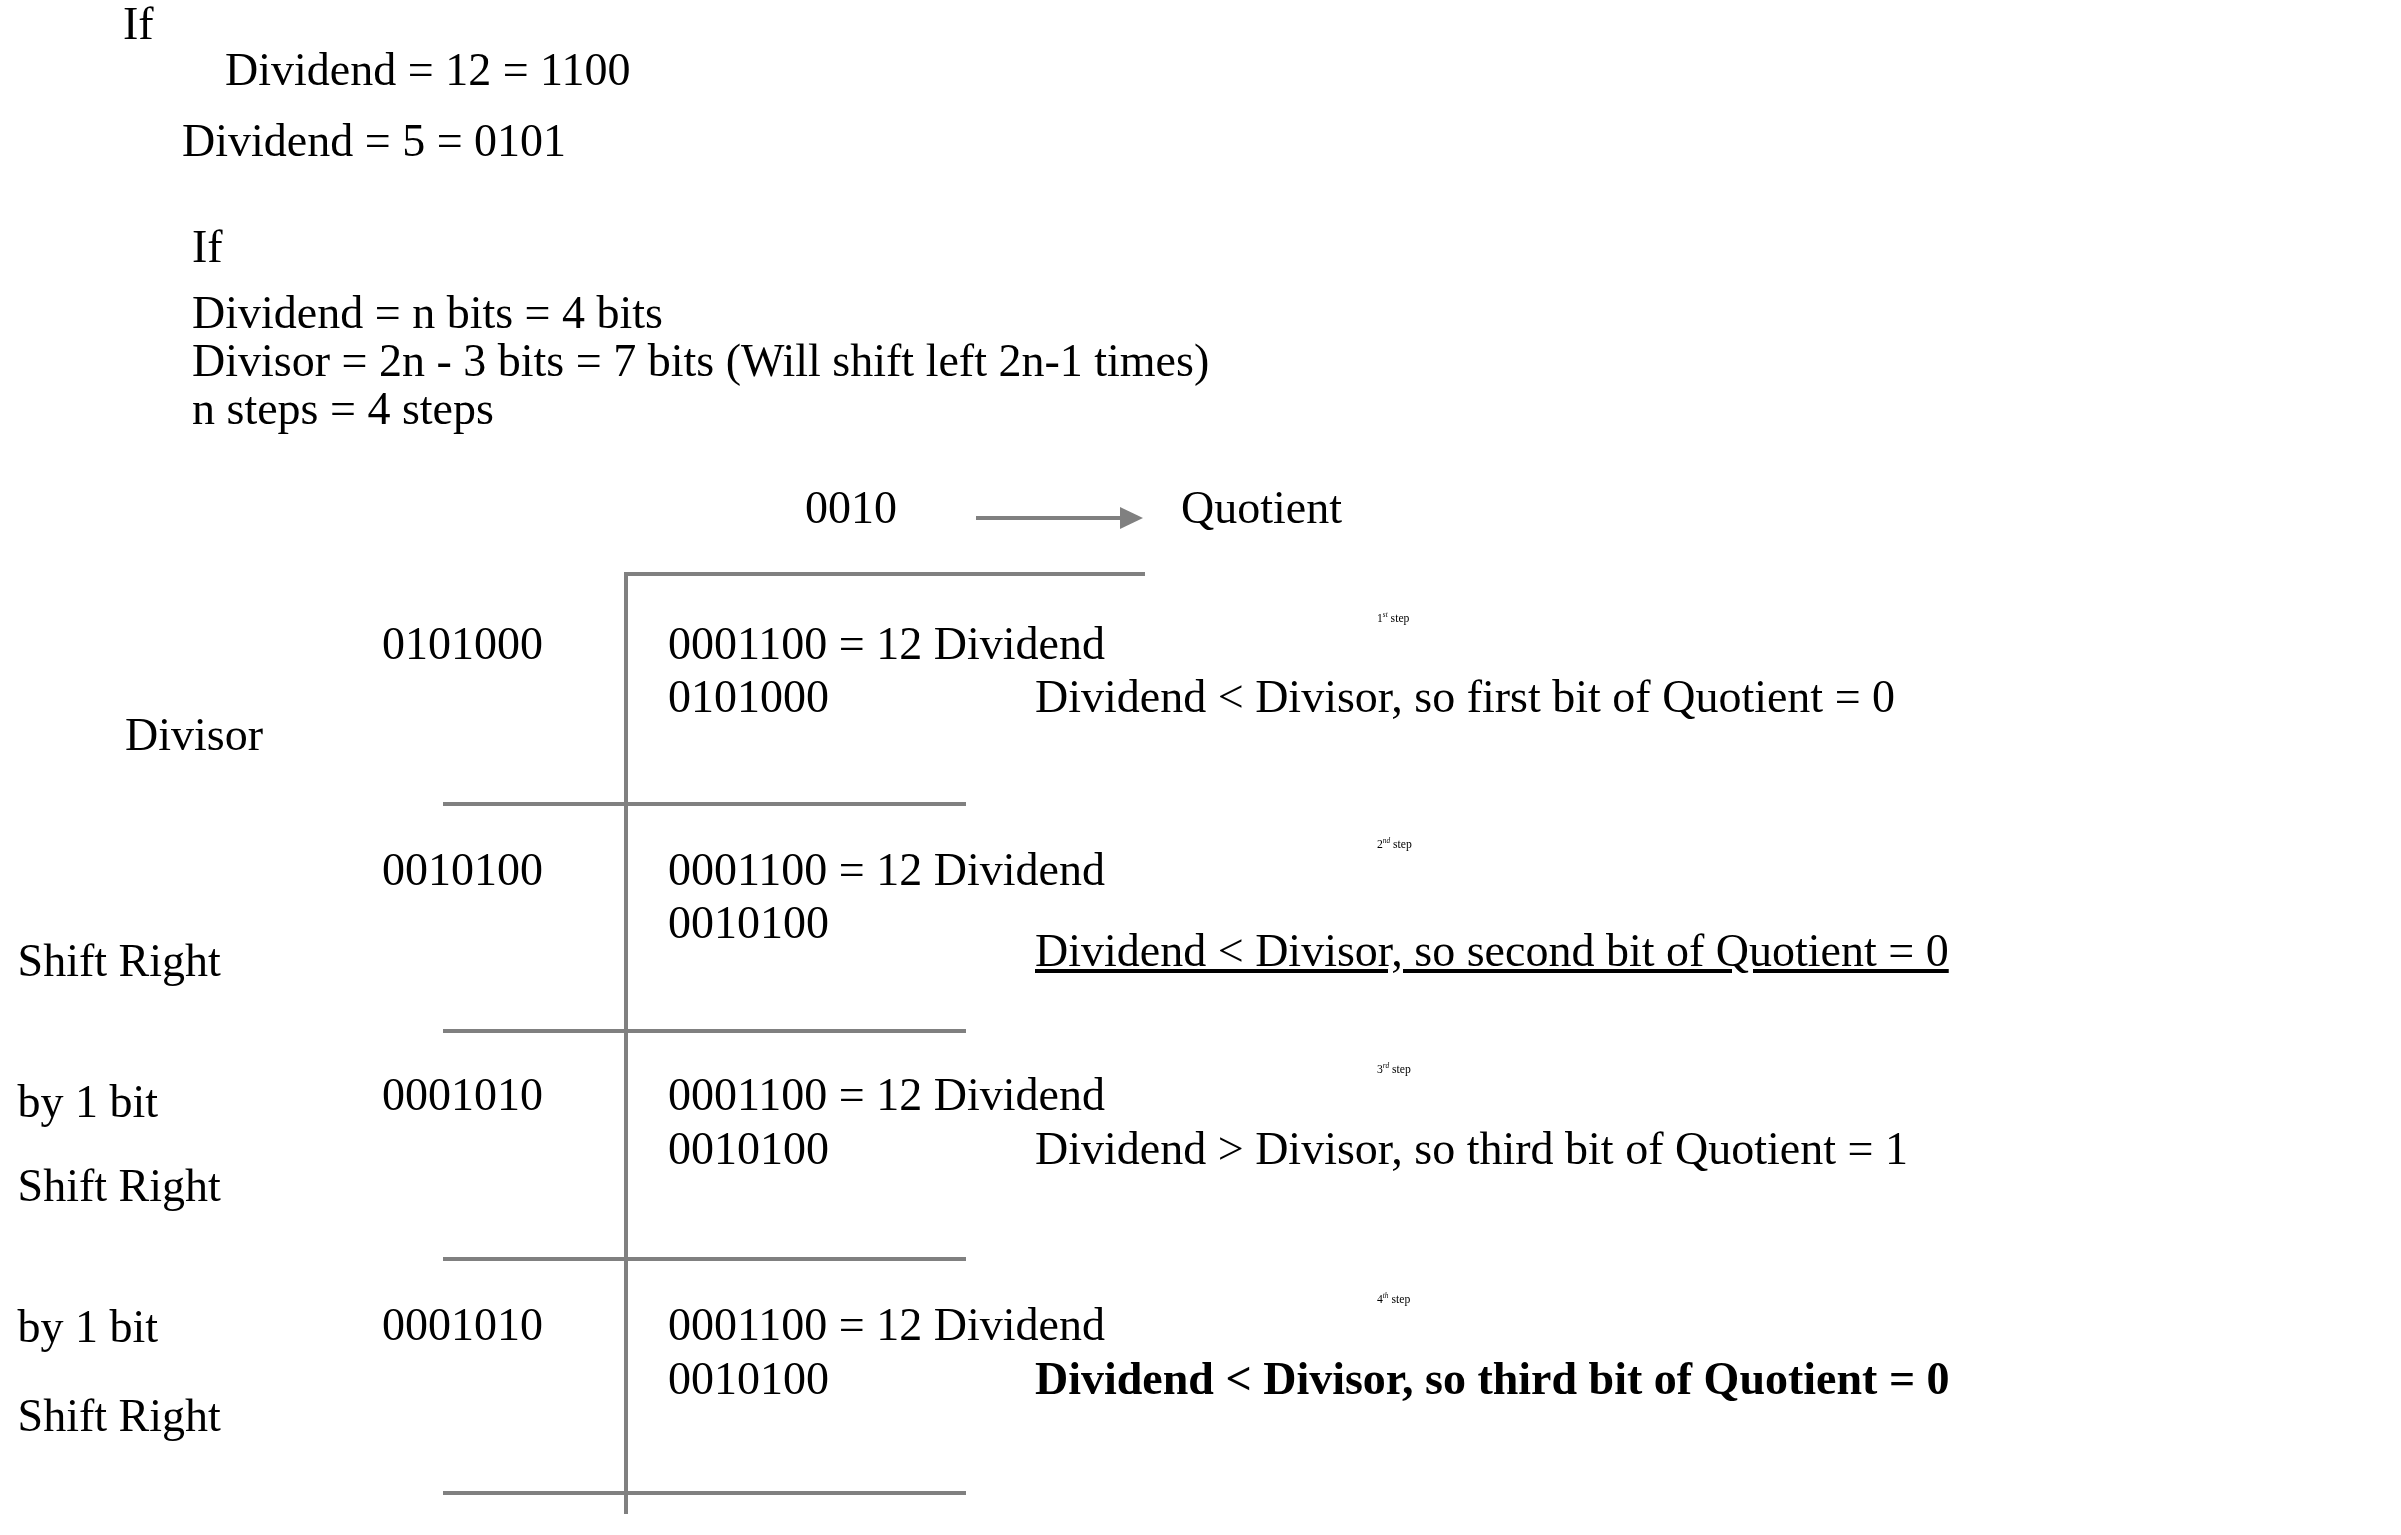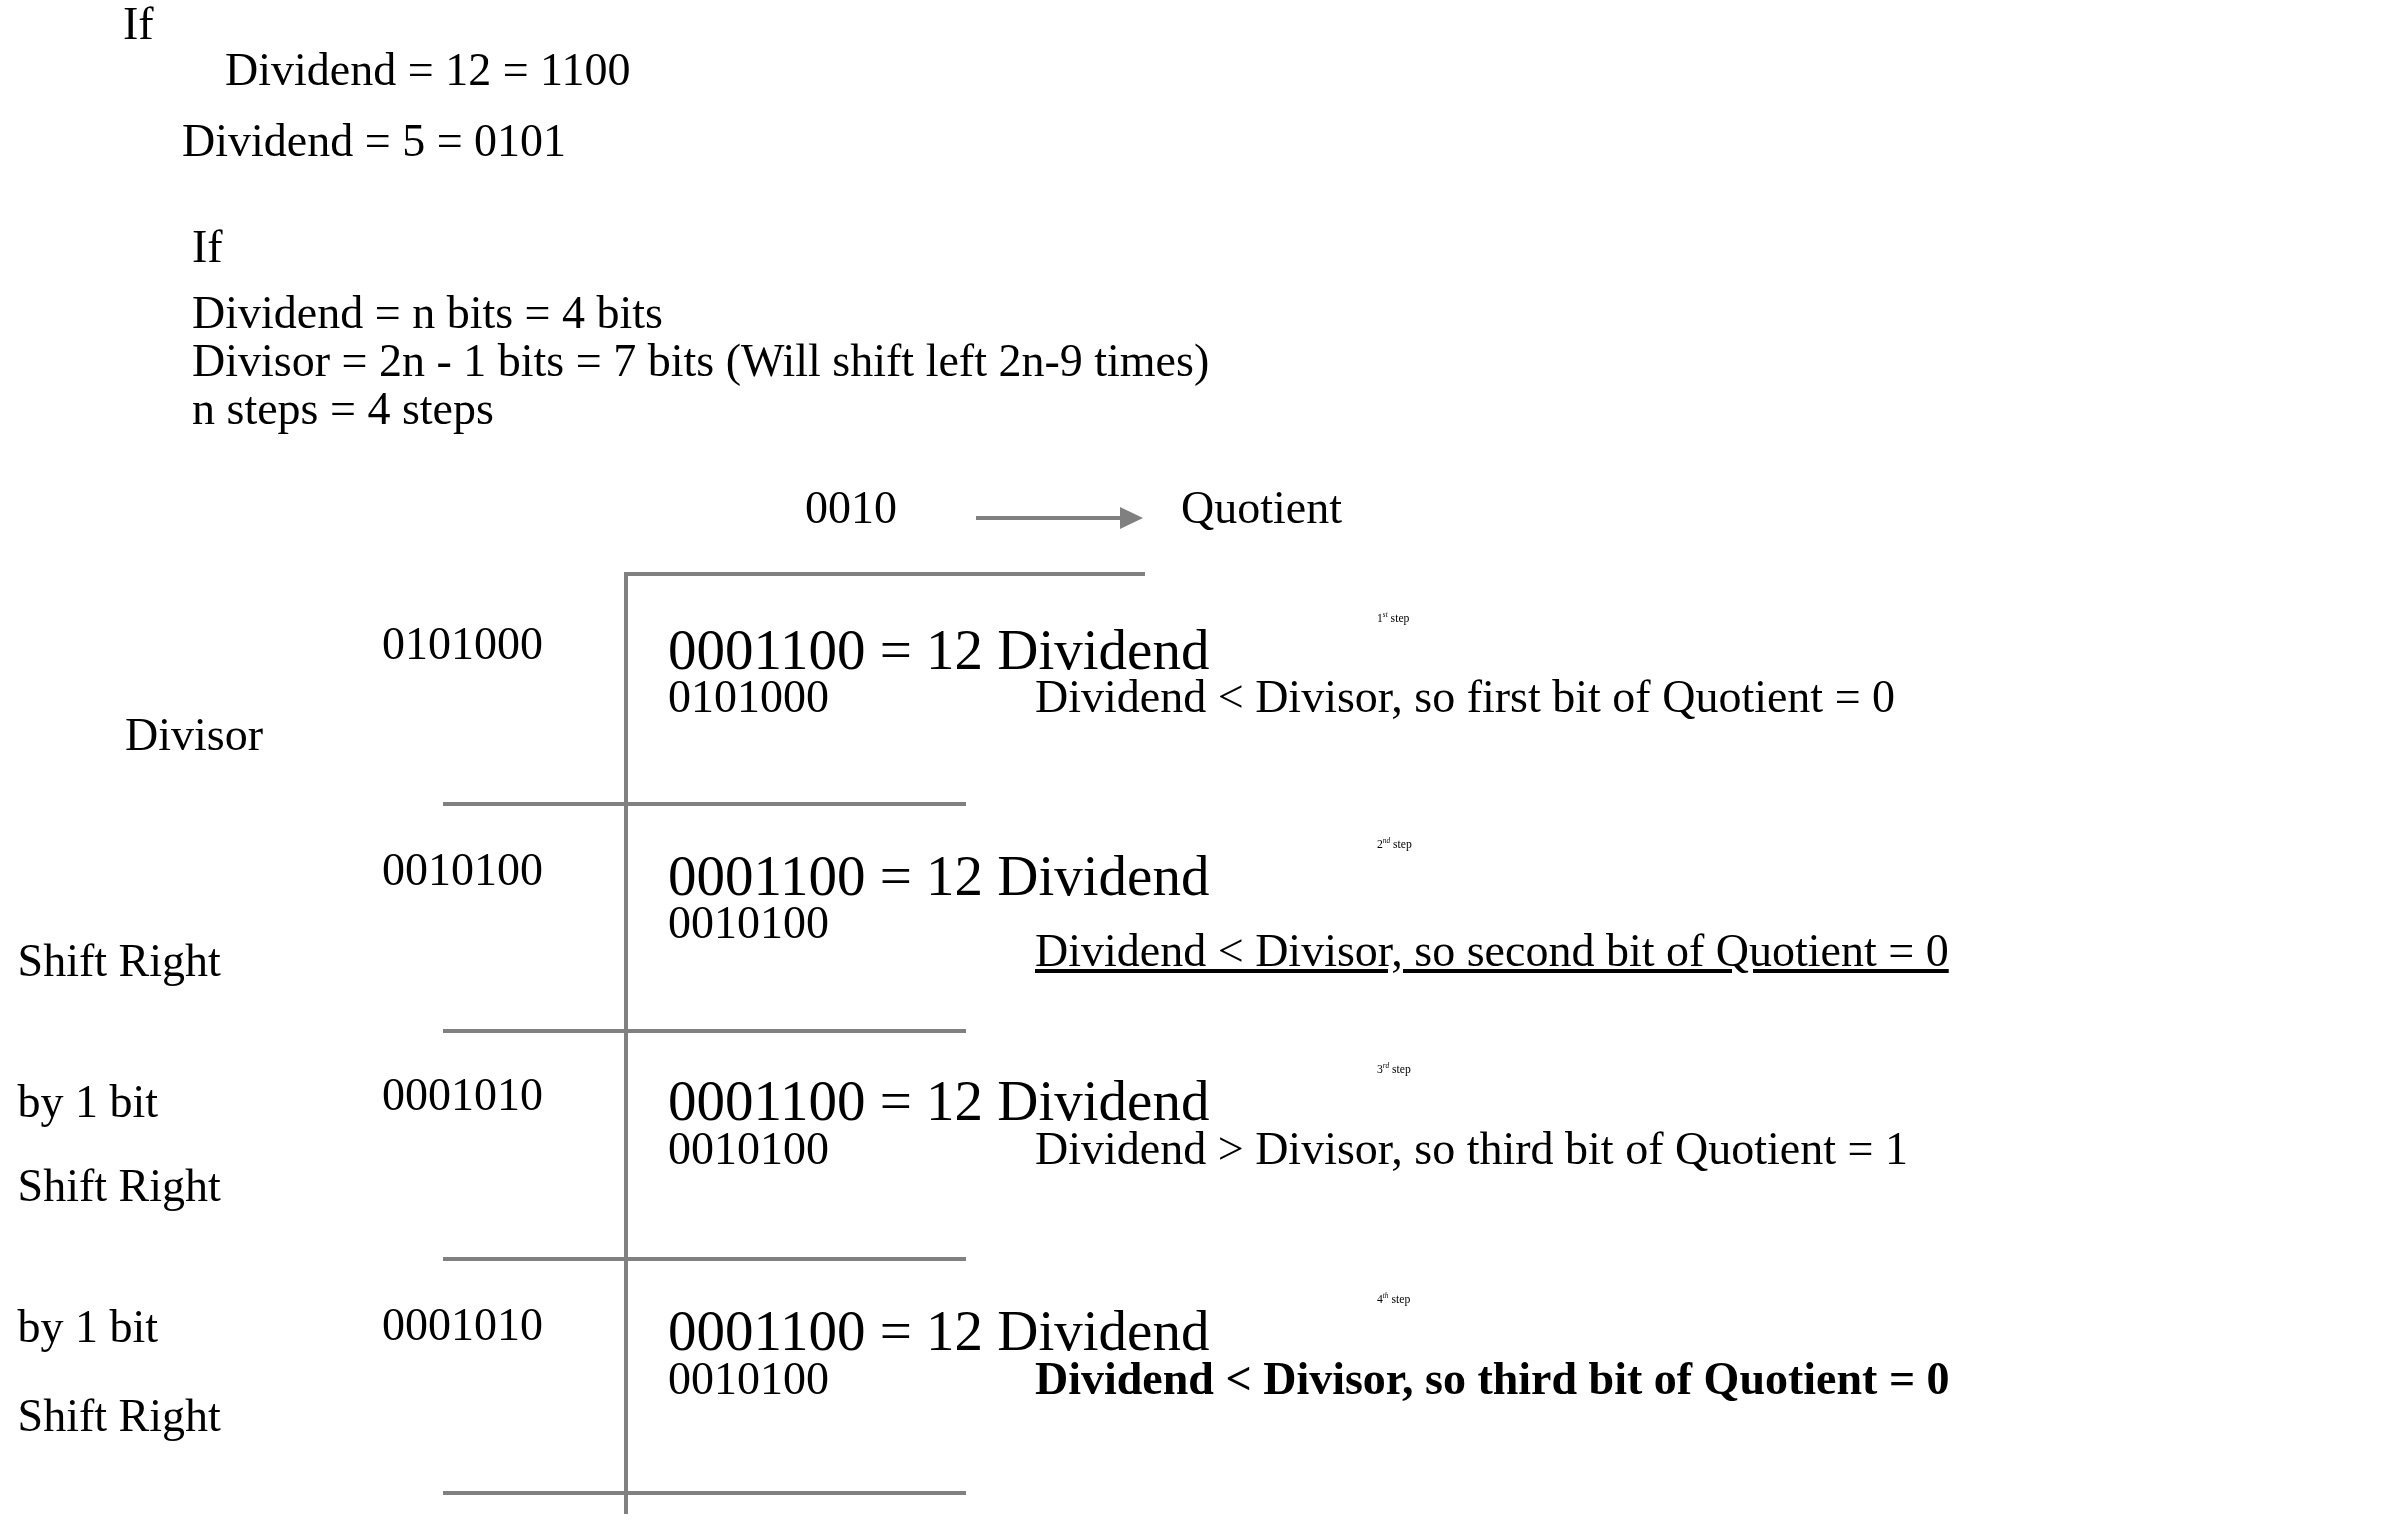--- a/index.html
+++ b/index.html
@@ -36,21 +36,21 @@
   #vertical-rule{left:624px;top:572px;width:4.4px;height:942px;}
   #top-rule{left:624px;top:572px;width:521px;height:4.4px;}
   #sep-rule-1{left:443px;top:802px;width:523px;height:4.4px;}
   #sep-rule-2{left:443px;top:1029px;width:523px;height:4.4px;}
   #sep-rule-3{left:443px;top:1257px;width:523px;height:4.4px;}
   #sep-rule-4{left:443px;top:1491px;width:523px;height:4.4px;}
 
   
   .step-label{font-size:46px;line-height:47px;}
   .step-binary{font-size:46px;}
-  .main-top{font-size:57px;}
+  .main-top{font-size:46px;}
   .main-bottom{font-size:46px;}
   .ord sup{font-size:0.62em;font-style:italic;vertical-align:super;margin-top:40px;}
 
   
   #row1-label{left:125px;top:617px;}
   #row1-binary{left:382px;top:617px;}
   #row1-main-top{left:668px;top:617px;}
   #row1-ordinal{left:1377px;top:611px;}
   #row1-main-bottom{left:668px;top:670px;}
   #row1-note{left:1035px;top:670px;}
@@ -81,21 +81,21 @@
 </style>
 </head>
 <body>
 
 <div class="abs" id="preamble-if-1">If</div>
 <div class="abs" id="dividend-12-line">Dividend = 12 = 1100</div>
 <div class="abs" id="dividend-5-line">Dividend = 5 = 0101</div>
 
 <div class="abs" id="preamble-if-2">If</div>
 <div class="abs" id="bits-dividend-line">Dividend = n bits = 4 bits</div>
-<div class="abs" id="bits-divisor-line">Divisor = 2n - 1 bits = 7 bits (Will shift left 2n-9 times)</div>
+<div class="abs" id="bits-divisor-line">Divisor = 2n - 3 bits = 7 bits (Will shift left 2n-1 times)</div>
 <div class="abs" id="steps-line">n steps = 4 steps</div>
 
 <div class="abs" id="quotient-value">0010</div>
 <div class="abs" id="quotient-arrow">
   <span class="shaft"></span><span class="head"></span>
 </div>
 <div class="abs" id="quotient-label">Quotient</div>
 
 <div class="rule" id="top-rule"></div>
 <div class="rule" id="vertical-rule"></div>

